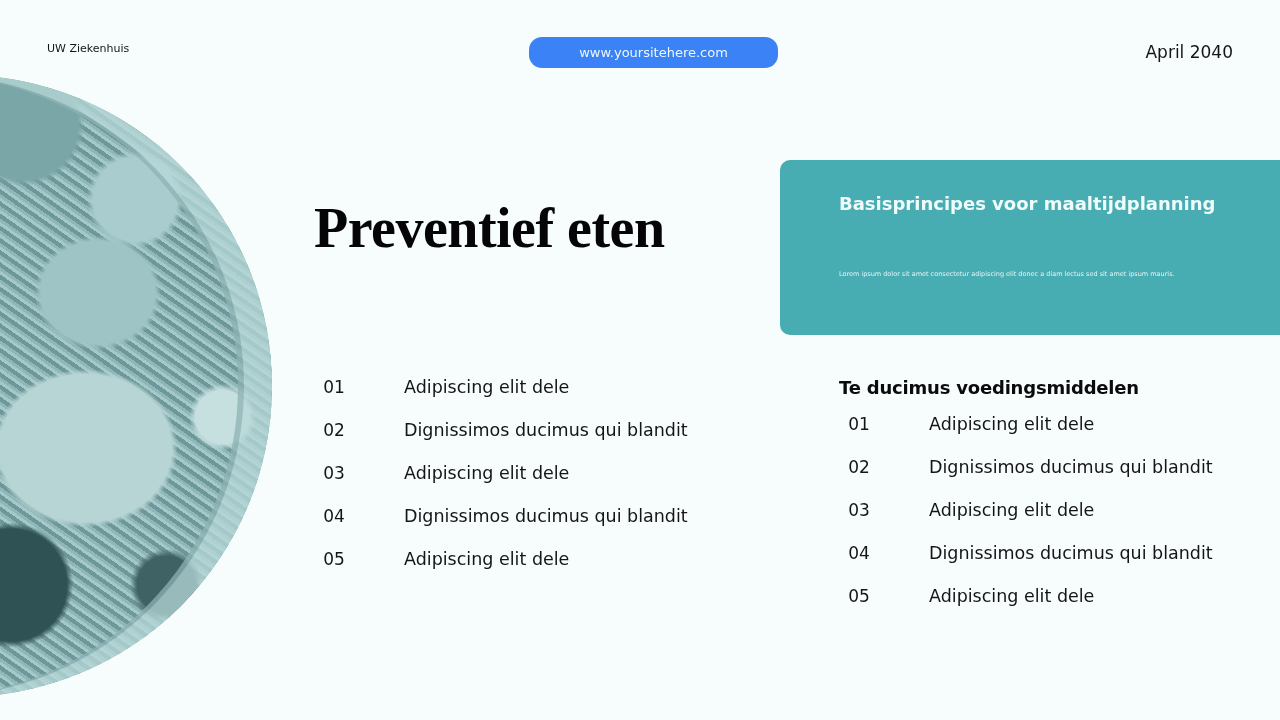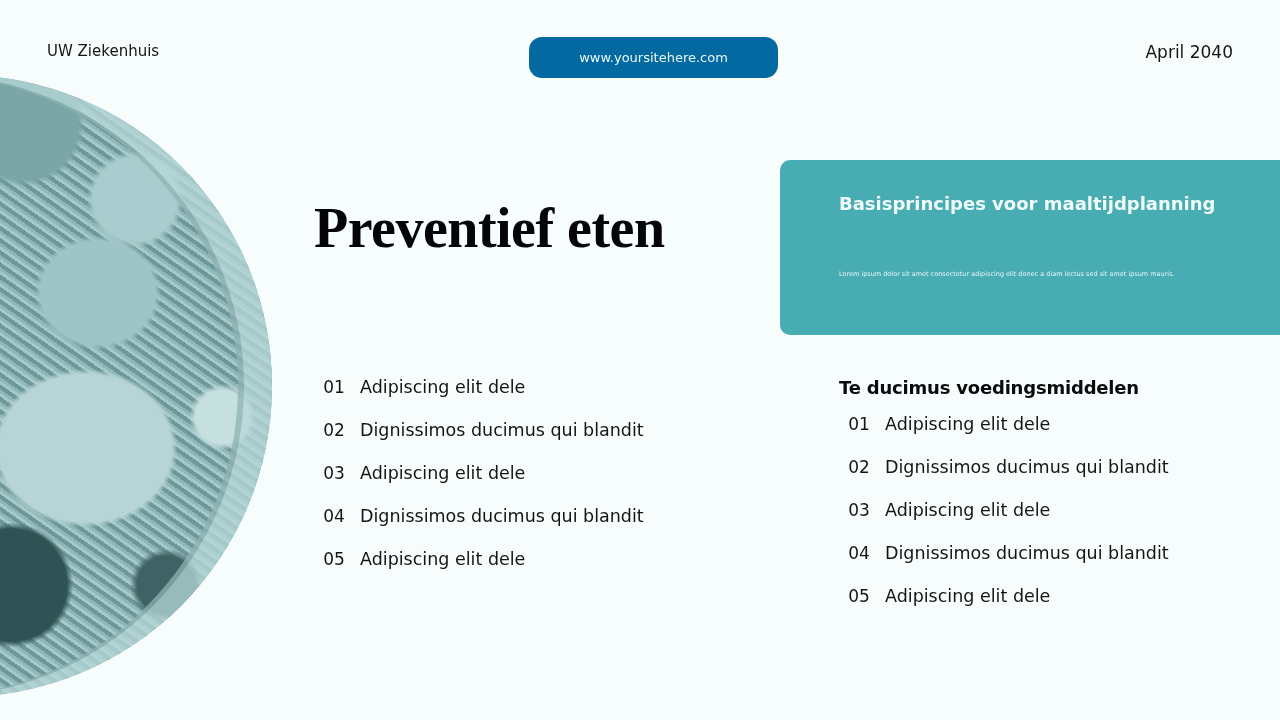--- a/index.html
+++ b/index.html
@@ -5,31 +5,31 @@
     * { box-sizing: border-box; margin: 0; padding: 0; }
     html, body { width: 1280px; height: 720px; overflow: hidden; }
     body {
       background: #f7fdfd;
       font-family: "DejaVu Sans", sans-serif;
       color: #0b0b0d;
       position: relative;
     }
     .header-left {
       position: absolute; left: 47px; top: 42px;
-      font-size: 15px; color: #151515;
+      font-size: 11px; color: #151515;
     }
     .header-right {
       position: absolute; right: 47px; top: 42px;
       font-size: 17px; color: #151515;
     }
     .url-pill {
       position: absolute; left: 529px; top: 37px;
-      width: 249px; height: 41px;
+      width: 249px; height: 31px;
       border-radius: 13px;
-      background: #0369a1;
+      background: #3b82f6;
       color: #eaf8f8;
       font-size: 13px;
       display: flex; align-items: center; justify-content: center;
     }
     .photo-circle {
       position: absolute;
       left: -350px; top: 75px;
       width: 622px; height: 622px;
       border-radius: 50%;
       overflow: hidden;
@@ -74,20 +74,21 @@
     .list-col.left { left: 314px; }
     .list-col.right { left: 839px; }
     .list-heading {
       font-size: 18px; font-weight: bold; color: #0b0b0d;
       margin-bottom: 16px; white-space: nowrap;
       letter-spacing: -0.2px;
     }
     .list-item {
       display: flex; align-items: baseline;
       height: 43px;
+      gap: 44px;
     }
     .list-num {
       width: 46px; text-align: center;
       font-size: 17px; color: #151515;
       padding-right: 6px;
     }
     .list-text {
       font-size: 17.5px; color: #151515; white-space: nowrap;
     }
   </style>

